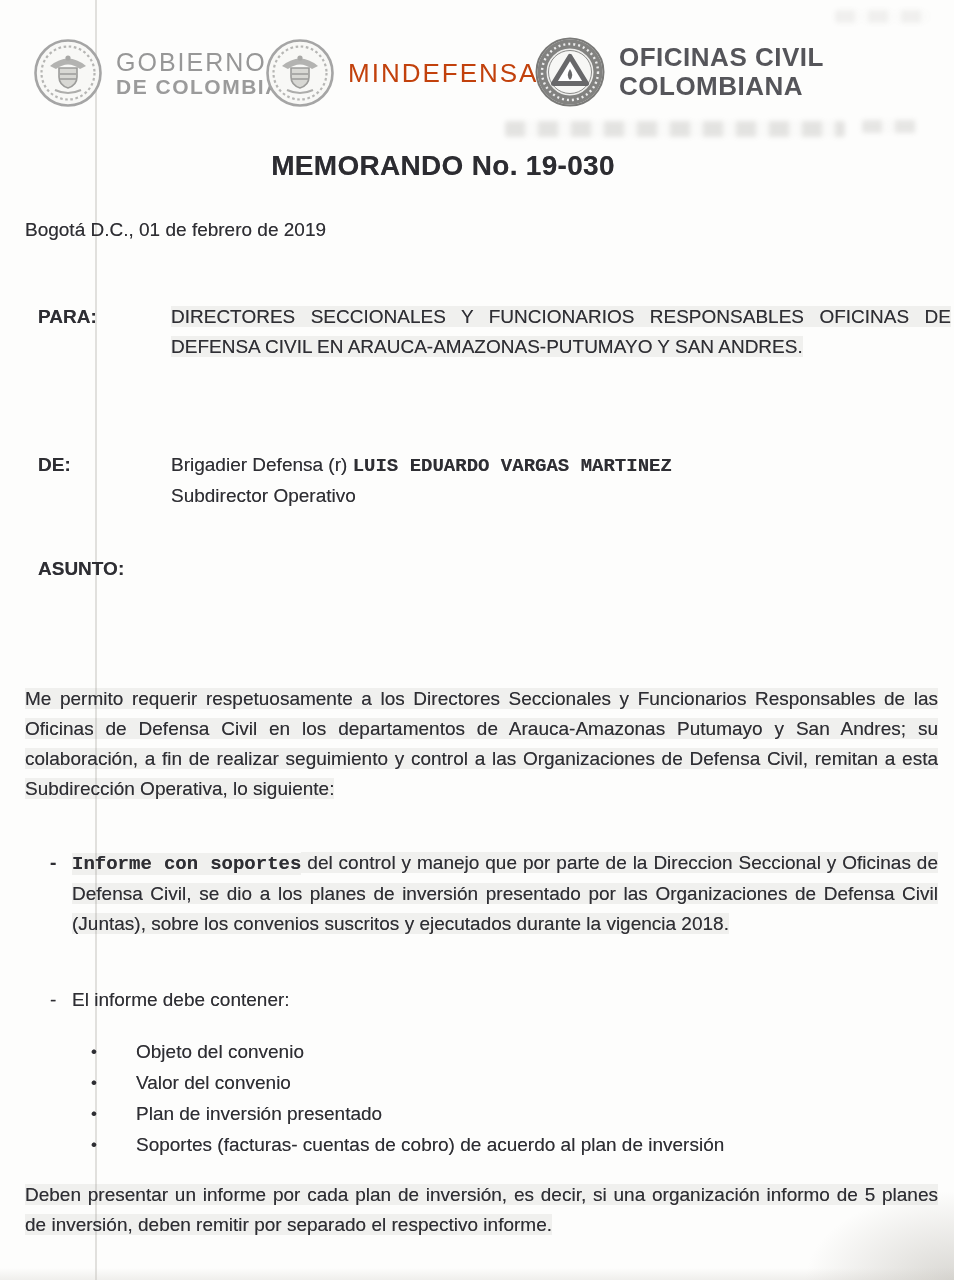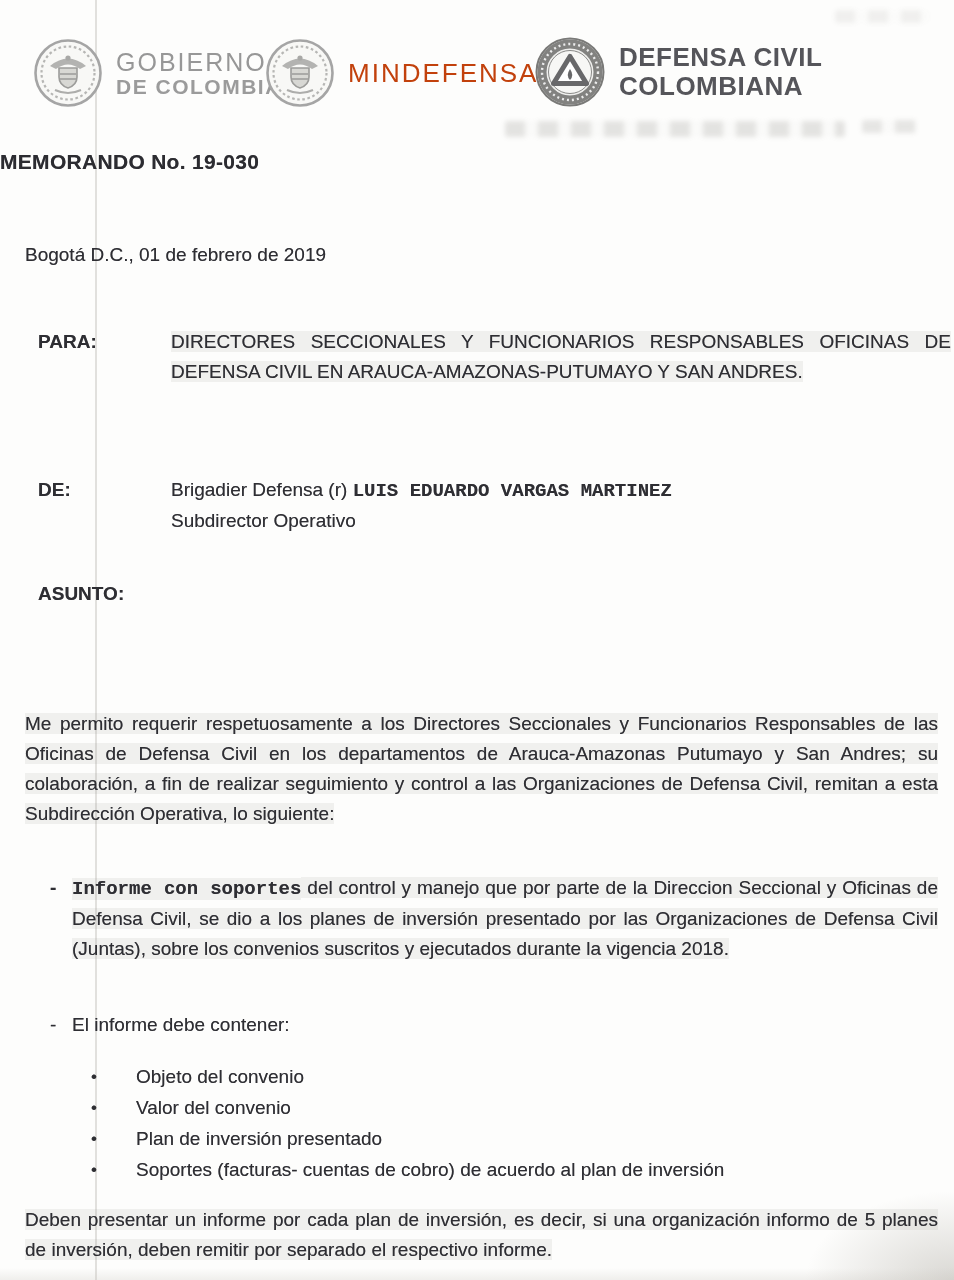--- a/index.html
+++ b/index.html
@@ -33,27 +33,27 @@
   .logo-mindefensa { left:265px; top:38px; }
   .logo-defensa { left:534px; top:36px; }
   .logo-text { margin-left:13px; }
   .gob-l1 { font-size:25px; font-weight:400; letter-spacing:2px; color:#979797; line-height:26px; }
   .gob-l2 { font-size:21px; font-weight:700; letter-spacing:1.5px; color:#9b9b9b; line-height:23px; }
   .mind-l1 { font-size:26px; font-weight:400; letter-spacing:2px; color:#c2410c; }
   .dcc-l1, .dcc-l2 { font-size:26px; font-weight:700; letter-spacing:0.5px; color:#55555a; line-height:29px; }
 
   
   .txt { font-size:19px; line-height:30px; color:#2e2e33;
-    text-shadow:0 0 0.6px rgba(48,48,54,0.55);margin-top:25px; }
+    text-shadow:0 0 0.6px rgba(48,48,54,0.55); }
   .bold { font-weight:700;font-family:Liberation Mono, monospace; }
   .justify { text-align:justify; }
   .shade { background:rgba(152,149,140,0.12); }
 
-  .memo-title { position:absolute; top:150px; left:0; width:886px; 
-    font-size:21px; font-weight:700; letter-spacing:0.3px; color:#2c2c31;
+  .memo-title { position:absolute; top:150px; left:0; width:886px; text-align:center;
+    font-size:28px; font-weight:700; letter-spacing:0.3px; color:#2c2c31;
     text-shadow:0 0 0.6px rgba(44,44,49,0.6); }
 
   .date-line { position:absolute; top:215px; left:25px; }
 
   .field { position:absolute; left:38px; width:913px; }
   .field .label { position:absolute; left:0; top:0; font-weight:700; }
   .field .value { margin-left:133px; }         
   .field-para   { top:302px; }
   .field-de     { top:450px; }
   .field-asunto { top:554px; }
@@ -120,21 +120,21 @@
   <div class="logo logo-defensa">
     <svg width="72" height="72" viewBox="0 0 72 72">
       <circle cx="36" cy="36" r="33.5" fill="#efefed" stroke="#7a7a78" stroke-width="2"></circle>
       <circle cx="36" cy="36" r="28" fill="none" stroke="#828280" stroke-width="9"></circle>
       <circle cx="36" cy="36" r="28" fill="none" stroke="rgba(255,255,255,0.85)" stroke-width="2.4" stroke-dasharray="2 3"></circle>
       <circle cx="36" cy="36" r="21.5" fill="#f7f7f5" stroke="#8a8a88" stroke-width="1"></circle>
       <path d="M36 20.5 L52.5 47.5 L19.5 47.5 Z" fill="#ffffff" stroke="#68686a" stroke-width="5" stroke-linejoin="round"></path>
       <path d="M36 33 q-4.5 6.5 0 11 q4.5 -4.5 0 -11 Z" fill="#68686a"></path>
     </svg>
     <div class="logo-text">
-      <div class="dcc-l1">DEFENSA CIVIL</div>
+      <div class="dcc-l1">OFICINAS CIVIL</div>
       <div class="dcc-l2">COLOMBIANA</div>
     </div>
   </div>
 
   <div class="memo-title">MEMORANDO No. 19-030</div>
 
   <div class="date-line txt">Bogotá D.C., 01 de febrero de 2019</div>
 
   <div class="field field-para txt">
     <span class="label">PARA:</span>

